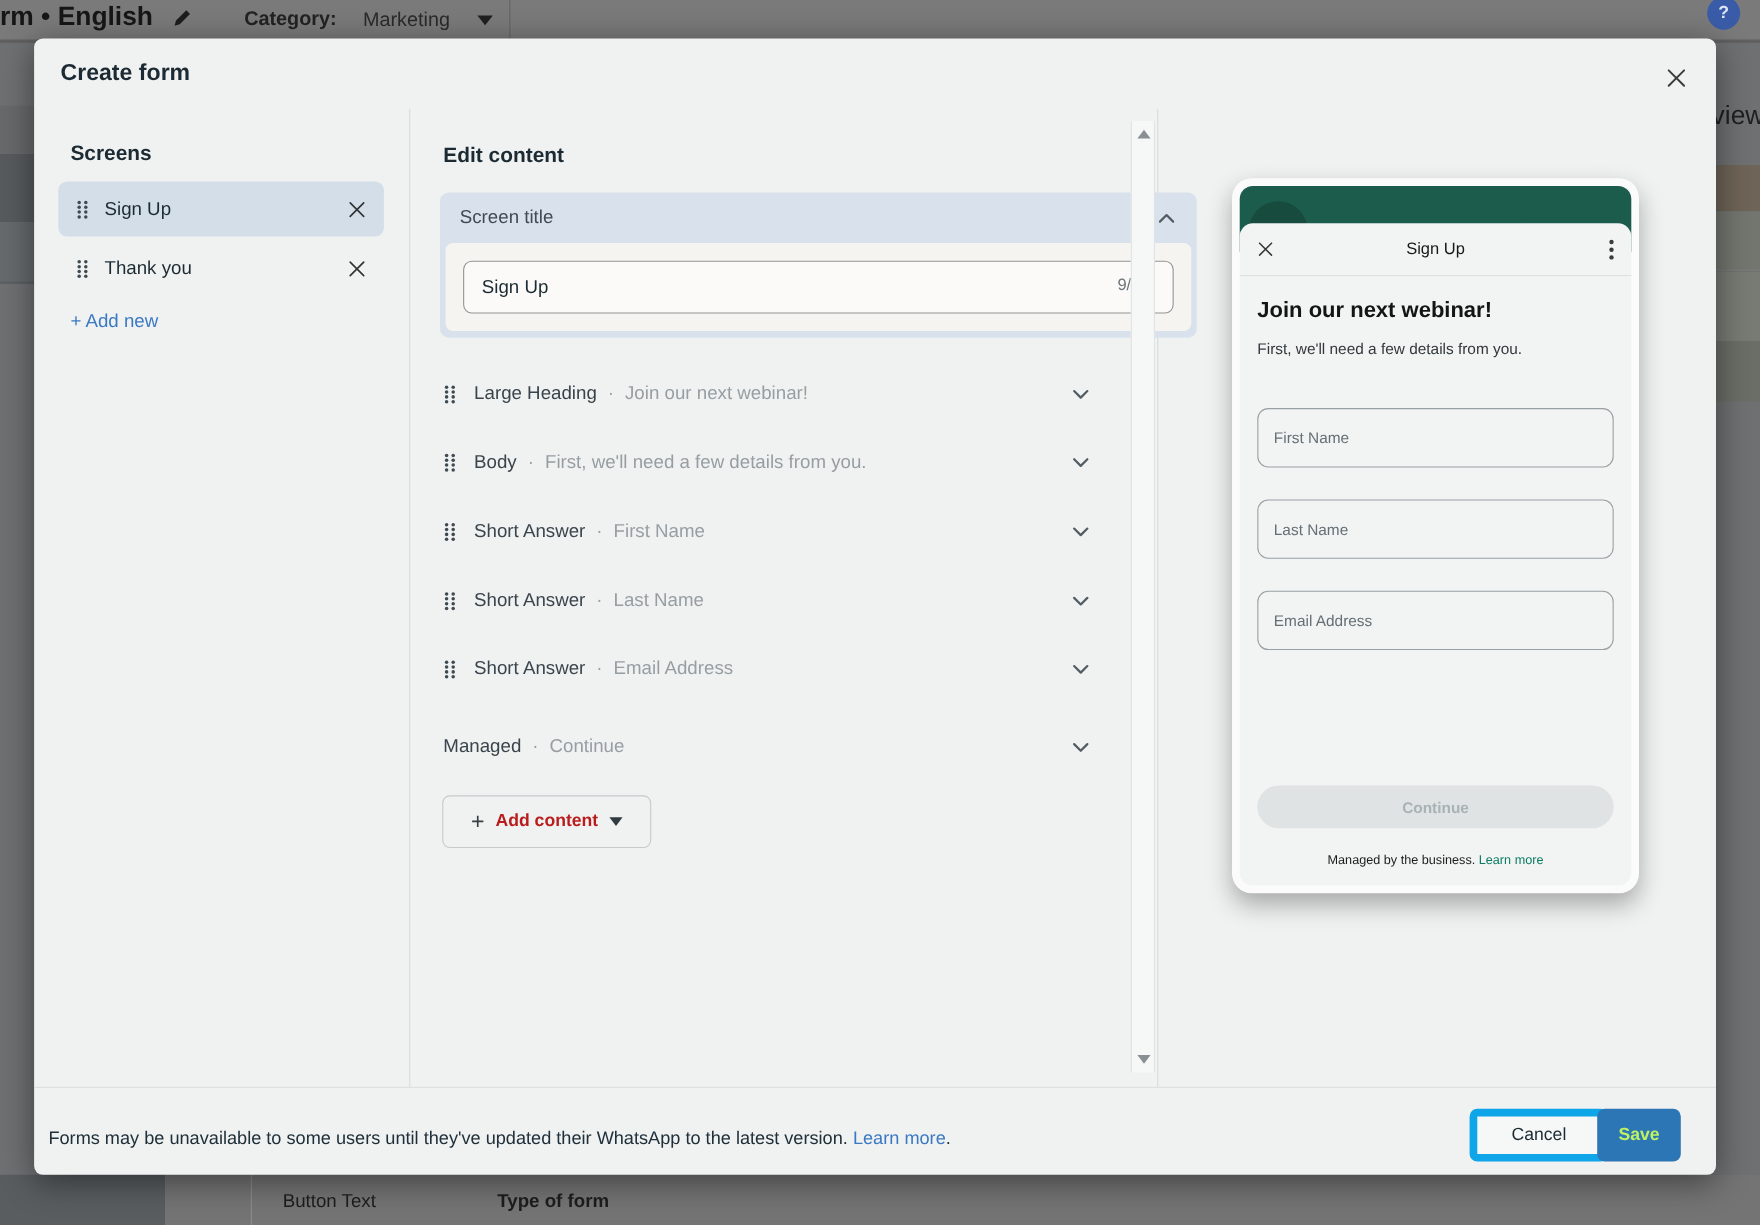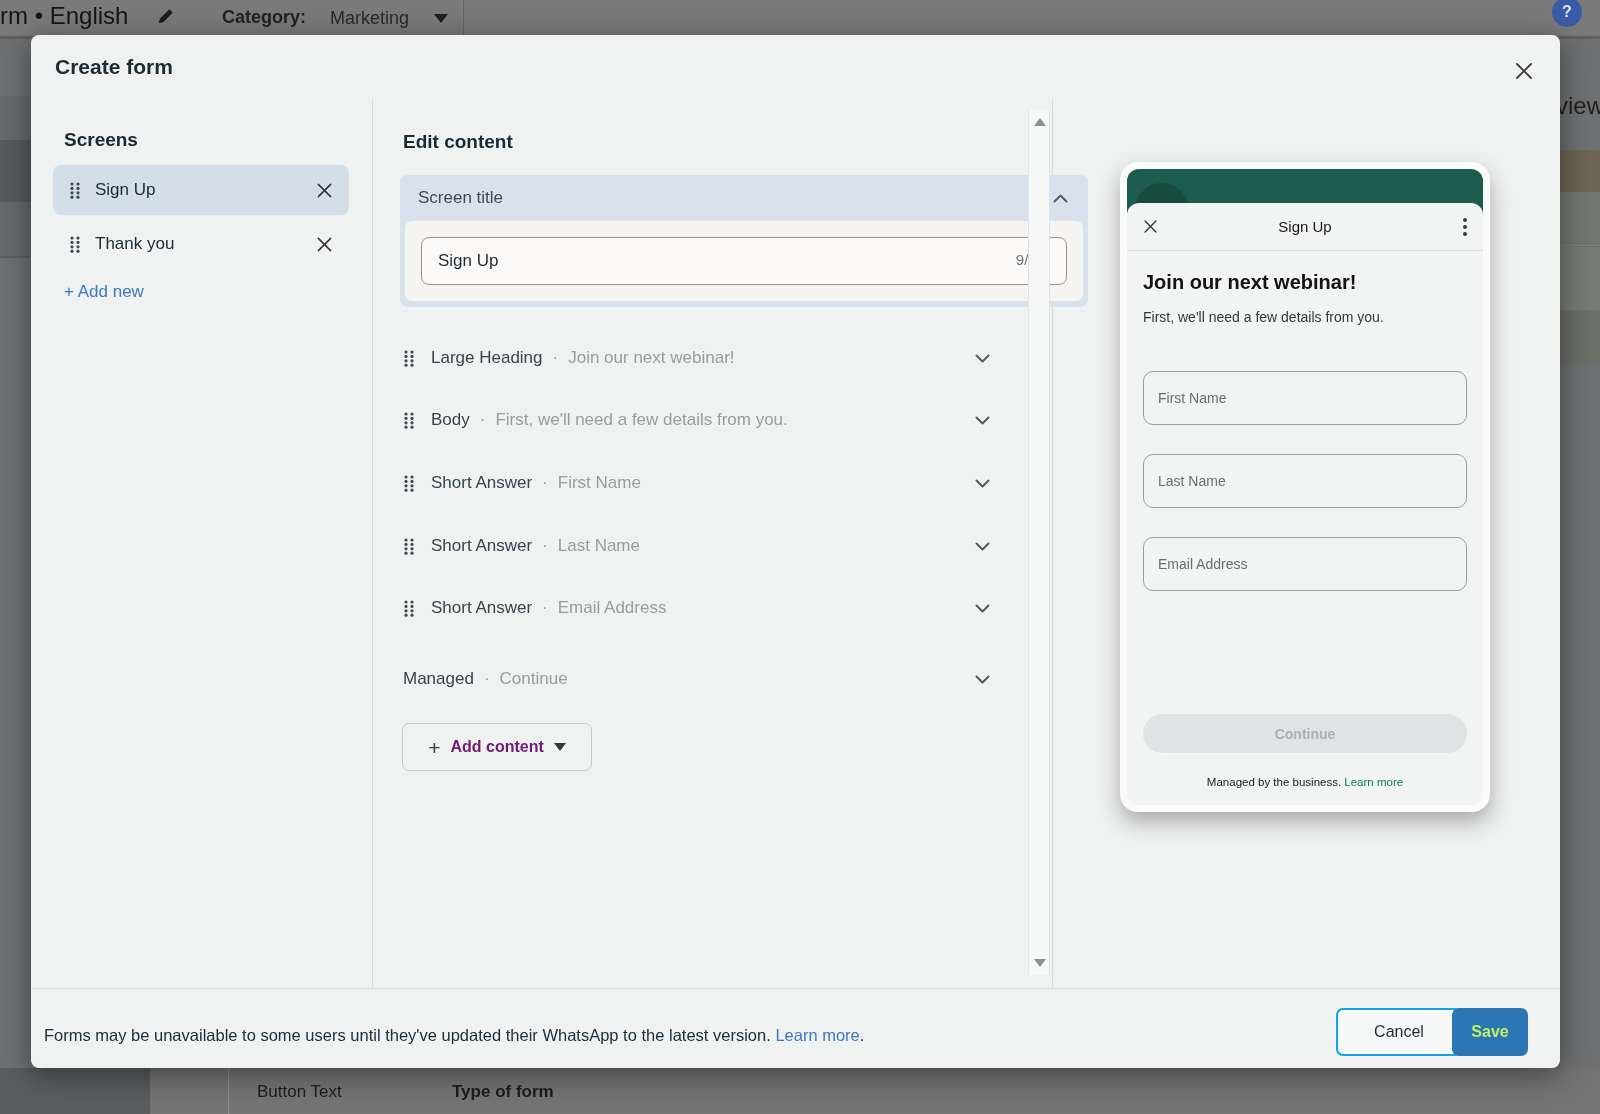--- a/index.html
+++ b/index.html
@@ -4,21 +4,21 @@
 <style>
   * { margin:0; padding:0; box-sizing:border-box; }
   html,body { width:1600px; height:1114px; }
   body { font-family:"Liberation Sans", sans-serif; background:#6f7072; overflow:hidden; }
   .abs { position:absolute; }
   .stage { position:relative; width:1600px; height:1114px; background:#6f7072; overflow:hidden; }
 
   
   .bg-topbar { left:0; top:0; width:1600px; height:36px; background:#7a7a7a; }
   .bg-topbar-edge { left:0; top:36px; width:1600px; height:3px; background:#606060; }
-  .bg-formname { left:0; top:2px; font-size:24px; font-weight:normal; color:#161616; white-space:nowrap; }
+  .bg-formname { left:0; top:2px; font-size:24px; font-weight:bold; color:#161616; white-space:nowrap; }
   .bg-pencil { left:157px; top:7px; color:#1d1d1d; }
   .bg-cat-label { left:222px; top:7px; font-size:18px; font-weight:bold; color:#222; }
   .bg-cat-value { left:330px; top:8px; font-size:18px; color:#2a2a2a; }
   .bg-caret { left:434px; top:14px; width:0; height:0; border-left:7px solid transparent; border-right:7px solid transparent; border-top:9px solid #1f1f1f; }
   .bg-vline-top { left:463px; top:0; width:1px; height:36px; background:rgba(0,0,0,.18); }
   .bg-help { left:1552px; top:-3px; width:30px; height:30px; border-radius:50%; background:#3a5ca8; color:#dfe6f5; font-size:16px; font-weight:bold; display:flex; align-items:center; justify-content:center; }
   .bg-left-a { left:0; top:96px;  width:31px; height:44px; background:#67696b; }
   .bg-left-b { left:0; top:140px; width:31px; height:62px; background:#575b5e; }
   .bg-left-c { left:0; top:202px; width:31px; height:56px; background:#666a6c; border-bottom:2px solid #5b5f61; }
   .bg-right-view { left:1556px; top:92px; font-size:24px; color:#1f1f1f; }
@@ -60,21 +60,21 @@
 
   .c-row { left:369px; width:600px; height:48px; display:flex; align-items:center; padding:0 10px 0 3px; cursor:pointer; }
   .c-row .type { font-size:17px; color:#39444c; margin-left:16px; white-space:nowrap; }
   .c-row.nohandle .type { margin-left:0; }
   .c-row .dot { font-size:17px; color:#98a0a4; margin:0 10px; }
   .c-row .val { font-size:17px; color:#969ea2; flex:1; white-space:nowrap; overflow:hidden; }
   .chev { color:#525c63; display:flex; }
 
   .add-content { left:371px; top:688px; width:190px; height:48px; border:1px solid #c6cacd; border-radius:7px; background:transparent; display:flex; align-items:center; justify-content:center; gap:10px; cursor:pointer; }
   .add-content .plus { font-size:21px; color:#374045; font-weight:normal; line-height:1; }
-  .add-content .lbl { font-size:16px; font-weight:bold; color:#701a75; }
+  .add-content .lbl { font-size:16px; font-weight:bold; color:#b91c1c; }
   .caret-down { width:0; height:0; border-left:6px solid transparent; border-right:6px solid transparent; border-top:8px solid #2f3a41; }
 
   
   .scrollbar { left:997px; top:75px; width:22px; height:865px; background:#f6f7f7; border-left:1px solid #e2e3e3; border-right:1px solid #e2e3e3; }
   .sb-up, .sb-down { position:absolute; left:5px; width:0; height:0; border-left:6px solid transparent; border-right:6px solid transparent; cursor:pointer; }
   .sb-up { top:8px; border-bottom:8px solid #8a8f93; }
   .sb-down { bottom:8px; border-top:8px solid #8a8f93; }
 
   
   .phone { left:1089px; top:127px; width:370px; height:650px; background:#fbfbfb; border-radius:18px; box-shadow:0 10px 22px rgba(0,0,0,.30); }
@@ -92,21 +92,21 @@
   .ph-field { height:54px; border:1.5px solid #99a0a3; border-radius:10px; display:flex; align-items:center; padding:0 14px; font-size:14px; color:#667074; background:transparent; }
   .ph-field.f1 { margin-top:44px; } .ph-field + .ph-field { margin-top:29px; }
   .ph-cta { margin-top:123px; height:39px; border-radius:20px; background:#dfe3e3; display:flex; align-items:center; justify-content:center; font-size:14px; font-weight:bold; color:#a9b2b4; }
   .ph-disc { margin-top:23px; text-align:center; font-size:11.5px; color:#1c1c1c; }
   .ph-disc .grn { color:#0a7c63; cursor:pointer; }
 
   
   .notice { left:13px; top:991px; font-size:16.5px; color:#20303a; }
   .notice .lnk { color:#3b79c3; cursor:pointer; }
   .btn { display:flex; align-items:center; justify-content:center; font-size:16px; border-radius:7px; cursor:pointer; }
-  .btn-cancel { left:1305px; top:973px; width:126px; height:48px; background:#f6f7f7; border:2px solid #0ea5e9; color:#1c2b33; }
+  .btn-cancel { left:1305px; top:973px; width:126px; height:48px; background:#f6f7f7; border:7px solid #0ea5e9; color:#1c2b33; }
   .btn-save { left:1421px; top:973px; width:76px; height:48px; background:#2d76b5; color:#bef264; font-weight:bold; }
 </style>
 </head>
 <body>
 
 <div class="stage">
 
   <div class="abs bg-topbar"></div>
   <div class="abs bg-topbar-edge"></div>
   <div class="abs bg-formname">rm • English</div>

